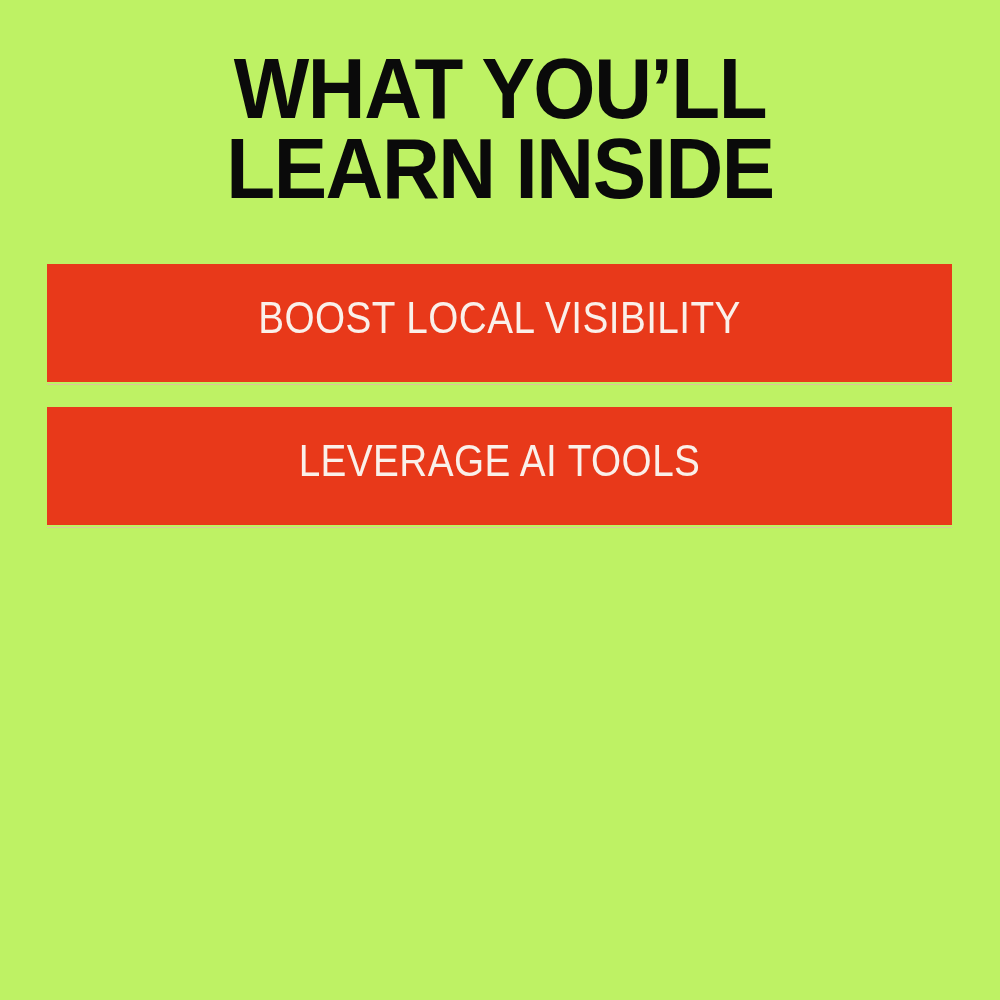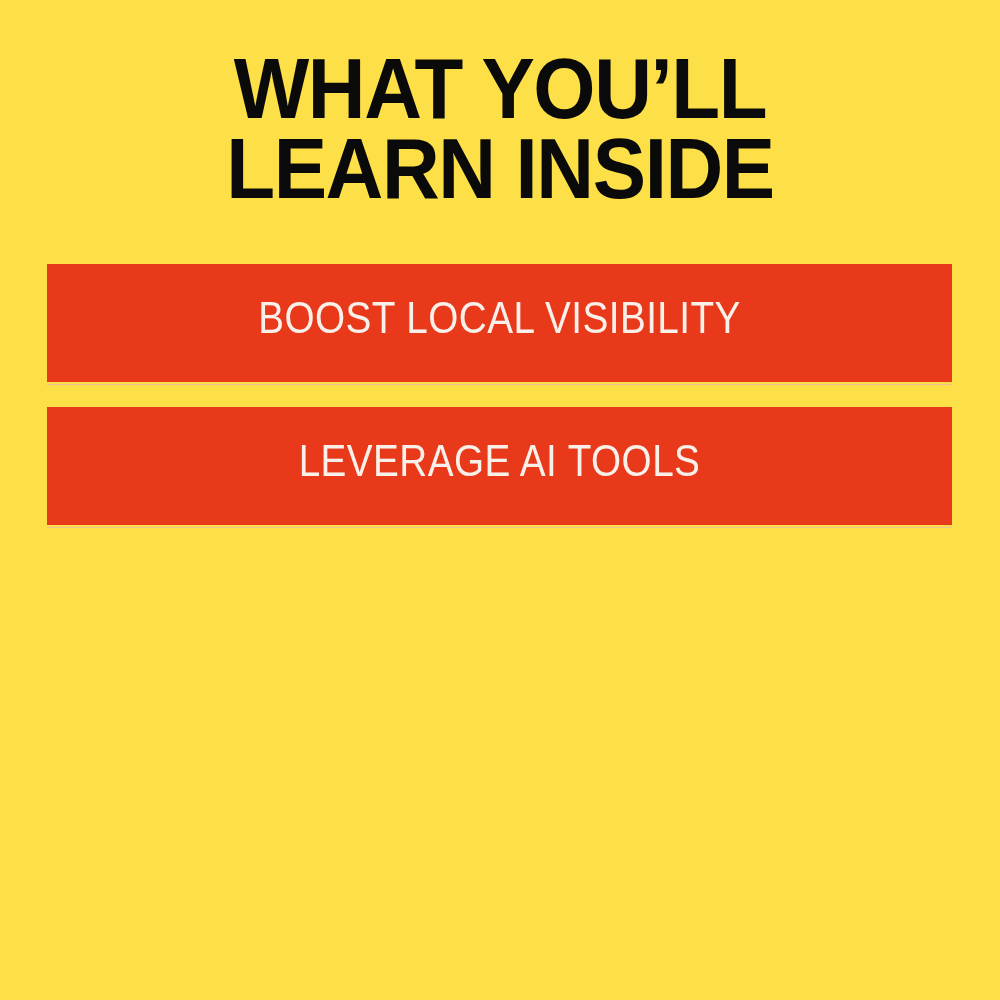--- a/index.html
+++ b/index.html
@@ -12,21 +12,21 @@
     background: #ffffff;
     font-family: "Liberation Sans", sans-serif;
     overflow: hidden;
     position: relative;
   }
 
   #poster {
     position: relative;
     width: 1000px;
     height: 1000px;
-    background: #fde047;
+    background: #bef264;
   }
 
   
   .headline {
     position: absolute;
     left: 0;
     top: 48px;
     width: 1000px;
     text-align: center;
     color: #0a0a0a;

